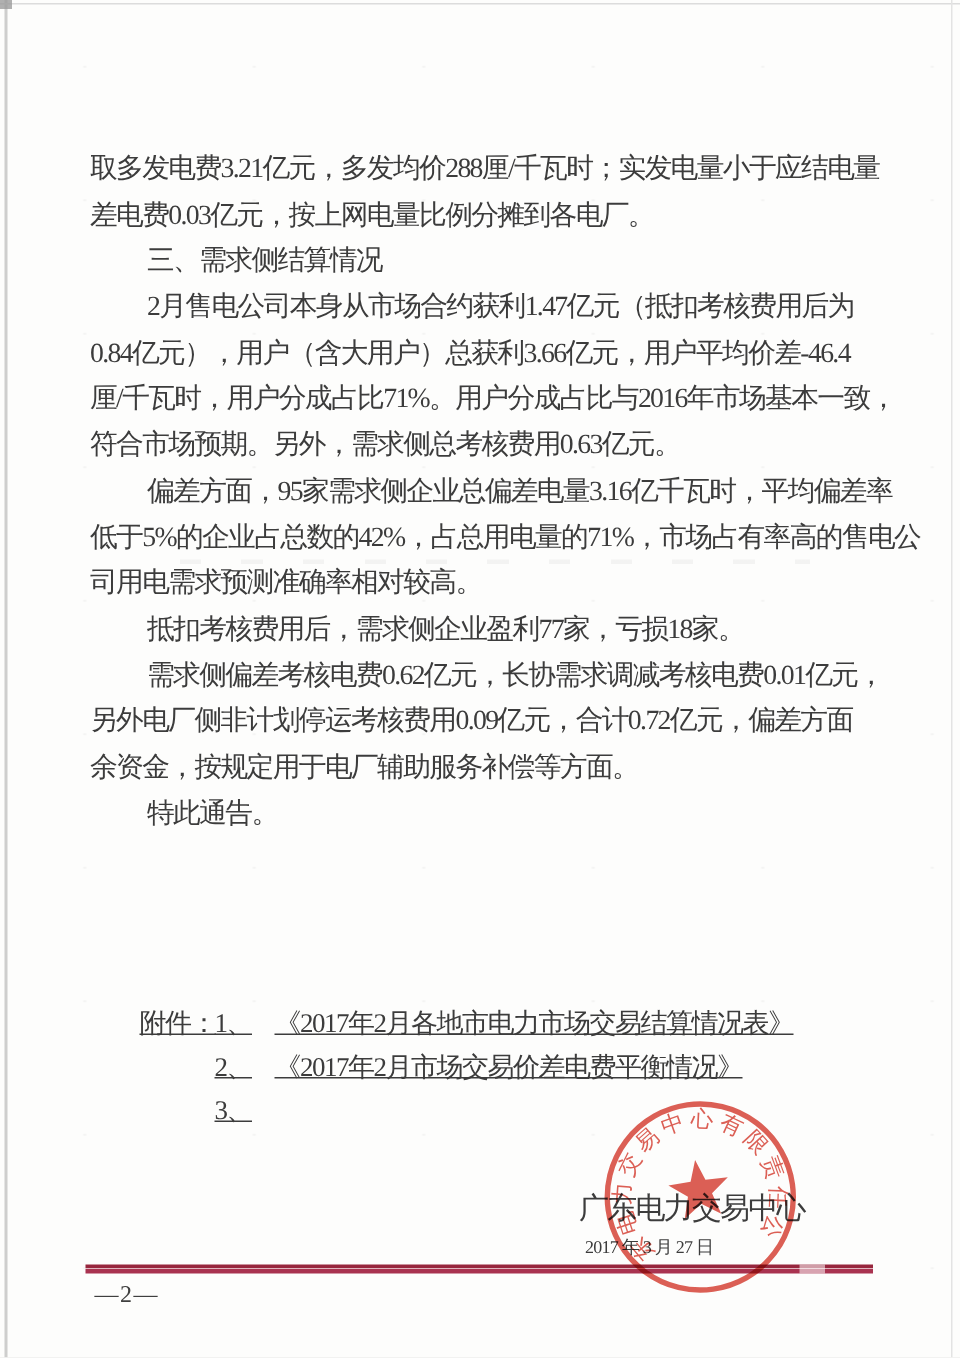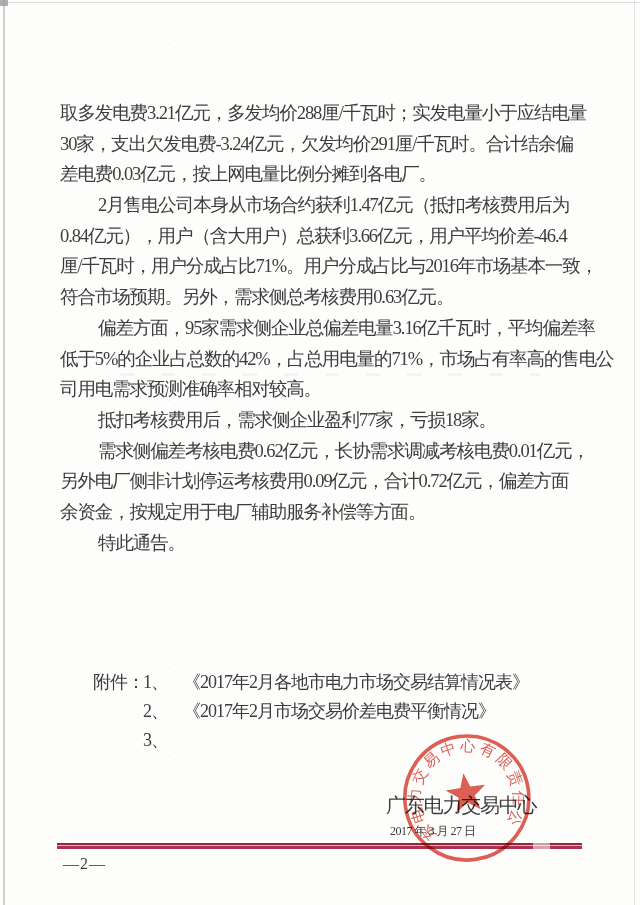--- a/index.html
+++ b/index.html
@@ -25,21 +25,21 @@
   .body-text{
     position:absolute;left:60px;top:98px;width:528px;
     font-size:18.5px;line-height:30.7px;letter-spacing:-1.1px;
     color:#3c3c3c;
   }
   .ln{height:30.7px;white-space:nowrap;font-family:Liberation Serif, serif;}
   .ind{padding-left:38px;}
 
   
   .attachments{position:absolute;left:93px;top:668px;font-size:18px;letter-spacing:-1px;color:#3c3c3c;}
-  .att-row{display:flex;height:28.8px;line-height:28.8px;white-space:nowrap;}
+  .att-row{display:flex;height:28.8px;line-height:28.8px;white-space:nowrap;text-decoration:underline;}
   .att-label{width:50px;}
   .att-num{width:40px;}
 
   
   .sig-org{position:absolute;left:386px;top:792px;font-size:20px;letter-spacing:-1.2px;color:#3c3c3c;white-space:nowrap;}
   .sig-date{position:absolute;left:390px;top:823px;font-size:12px;letter-spacing:-0.5px;color:#3c3c3c;white-space:nowrap;}
 
   
   .rule{
     position:absolute;left:57px;top:843px;width:525px;height:6px;
@@ -67,22 +67,22 @@
 <div class="page">
 
   <div class="edge-left"></div>
   <div class="edge-top"></div>
   <div class="edge-right"></div>
   <div class="corner-blob"></div>
   <div class="smudge"></div>
 
   <div class="body-text">
     <div class="ln">取多发电费3.21亿元，多发均价288厘/千瓦时；实发电量小于应结电量</div>
-    <div class="ln">30家，支出欠发电费-3.24亿元，欠发均价291厘/千瓦时。合计结余偏</div>
     <div class="ln">差电费0.03亿元，按上网电量比例分摊到各电厂。</div>
+    <div class="ln ind">三、需求侧结算情况</div>
     <div class="ln ind">2月售电公司本身从市场合约获利1.47亿元（抵扣考核费用后为</div>
     <div class="ln">0.84亿元），用户（含大用户）总获利3.66亿元，用户平均价差-46.4</div>
     <div class="ln">厘/千瓦时，用户分成占比71%。用户分成占比与2016年市场基本一致，</div>
     <div class="ln">符合市场预期。另外，需求侧总考核费用0.63亿元。</div>
     <div class="ln ind">偏差方面，95家需求侧企业总偏差电量3.16亿千瓦时，平均偏差率</div>
     <div class="ln">低于5%的企业占总数的42%，占总用电量的71%，市场占有率高的售电公</div>
     <div class="ln">司用电需求预测准确率相对较高。</div>
     <div class="ln ind">抵扣考核费用后，需求侧企业盈利77家，亏损18家。</div>
     <div class="ln ind">需求侧偏差考核电费0.62亿元，长协需求调减考核电费0.01亿元，</div>
     <div class="ln">另外电厂侧非计划停运考核费用0.09亿元，合计0.72亿元，偏差方面</div>

